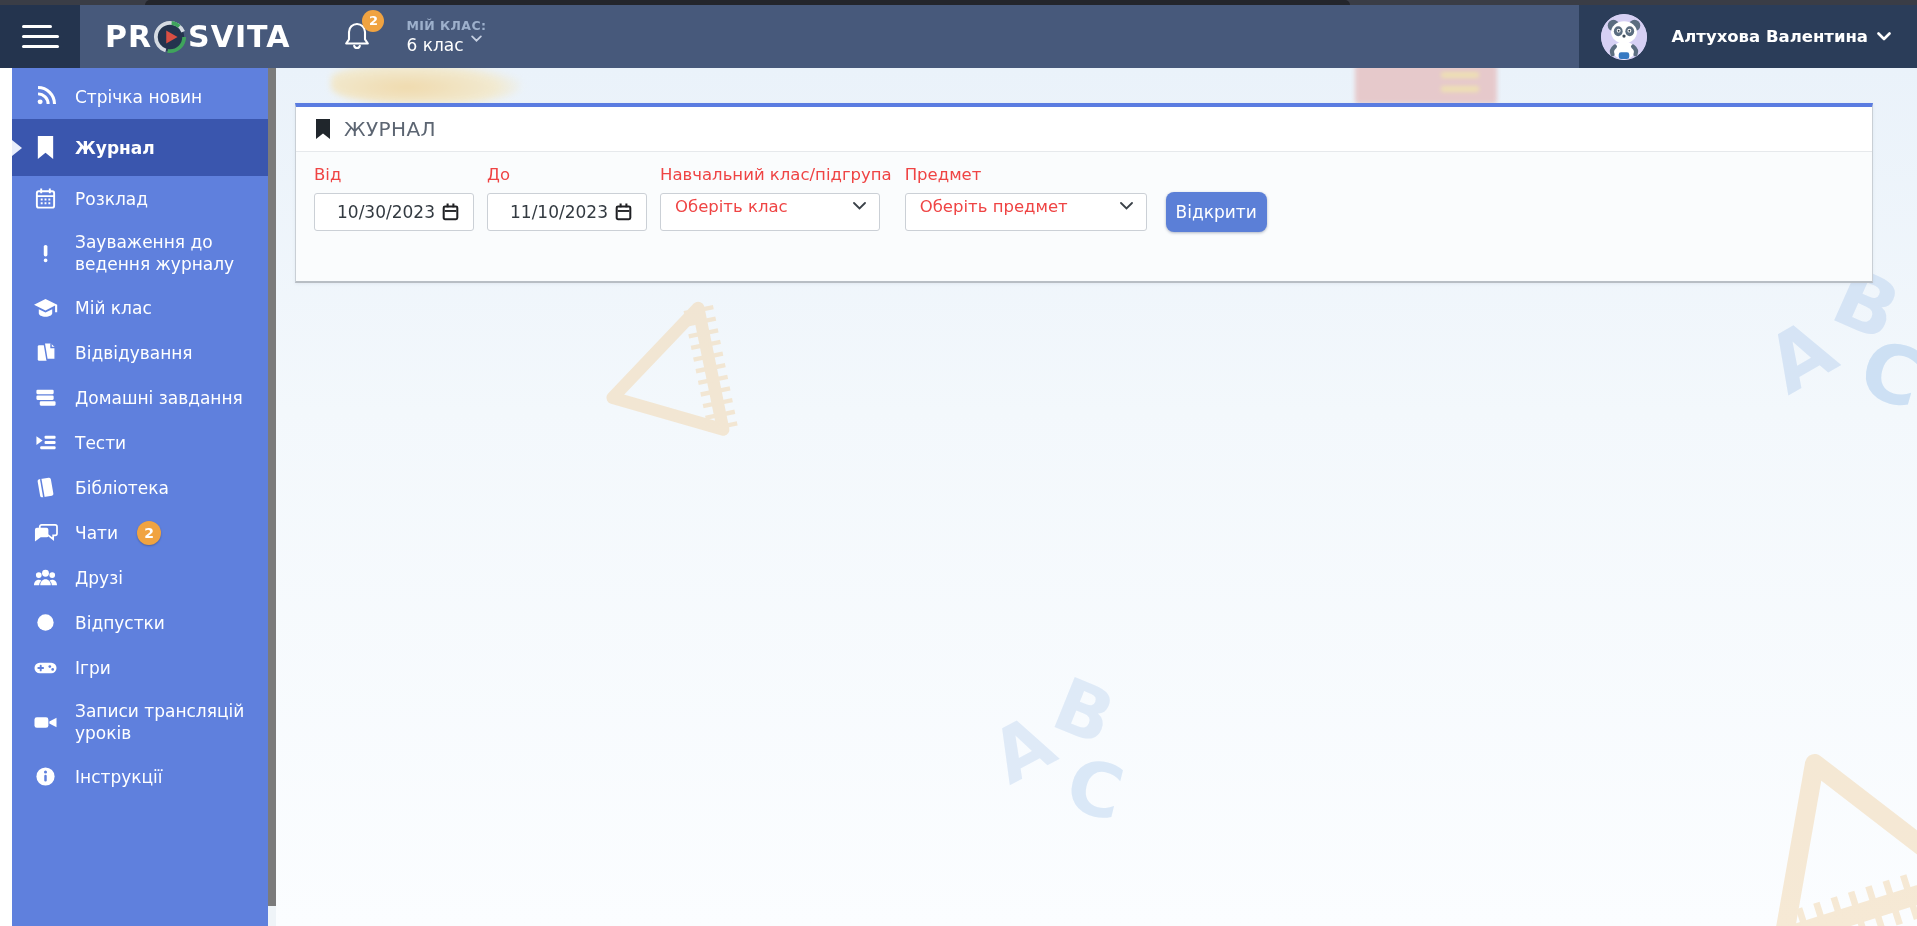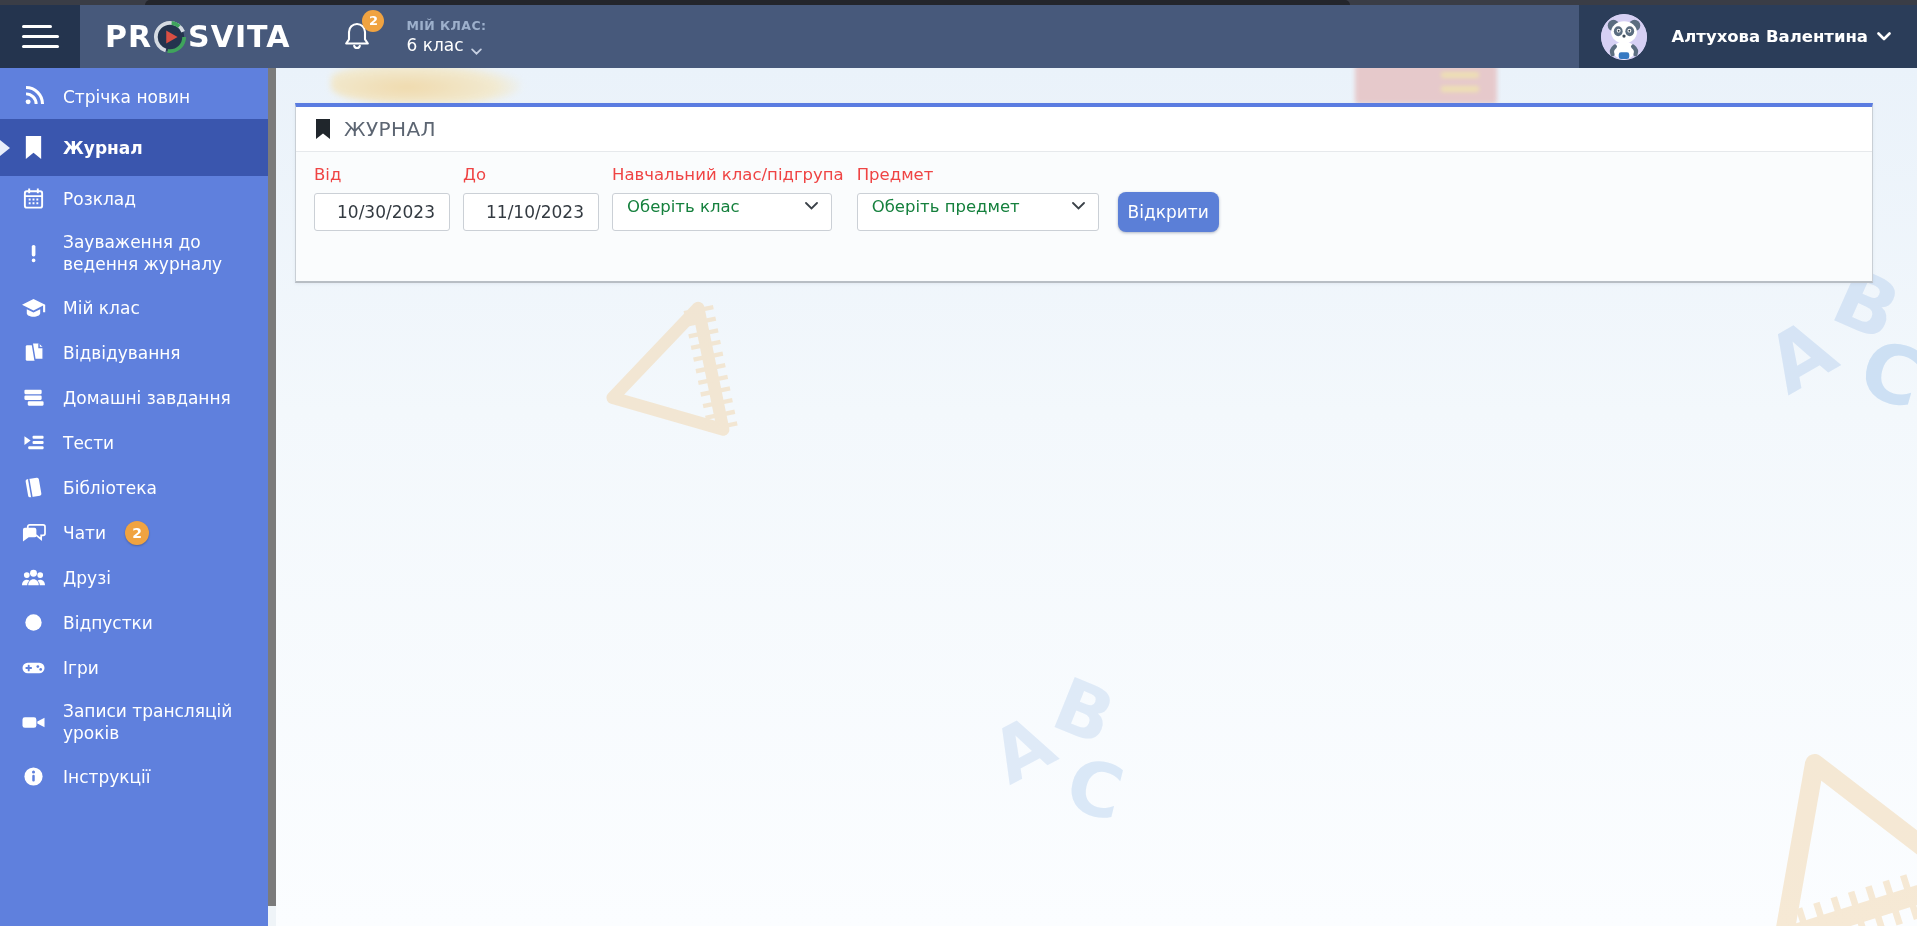--- a/index.html
+++ b/index.html
@@ -22,26 +22,26 @@
   .burger .lines{width:37px;display:flex;flex-direction:column;gap:7px;}
   .burger .lines i{display:block;height:3px;background:#fff;border-radius:2px;}
   .burger .lines i:first-child{width:30px;}
   .brand{display:flex;align-items:center;margin-left:25px;color:#fff;font-weight:bold;font-size:30px;letter-spacing:1px;cursor:pointer;}
   .brand svg{margin:0 1px;display:block;}
   .bell-wrap{position:relative;margin-left:52px;cursor:pointer;}
   .bell-badge{position:absolute;top:-9px;right:-12px;min-width:22px;height:22px;border-radius:50%;background:var(--badge);
     color:#fff;font-size:13px;font-weight:bold;display:flex;align-items:center;justify-content:center;}
   .class-box{margin-left:34px;color:#fff;cursor:pointer;}
   .class-box .lbl{font-size:12.5px;font-weight:bold;color:#9DB0CC;letter-spacing:.4px;}
-  .class-box .val{font-size:17px;margin-top:2px;display:flex;align-items:flex-end;gap:7px;}
+  .class-box .val{font-size:17px;margin-top:2px;display:flex;align-items:flex-start;gap:7px;}
   .user-block{margin-left:auto;height:63px;background:var(--userblock);display:flex;align-items:center;padding:0 26px 0 22px;gap:24px;cursor:pointer;}
   .avatar{width:46px;height:46px;border-radius:50%;overflow:hidden;background:#D6D0F4;flex:0 0 auto;}
   .user-name{color:#fff;font-weight:bold;font-size:16.5px;display:flex;align-items:center;gap:9px;}
   
-  .sidebar{position:absolute;left:0;top:68px;width:268px;height:858px;background:var(--side);padding-top:6px;box-sizing:border-box;}
+  .sidebar{position:absolute;left:12px;top:68px;width:268px;height:858px;background:var(--side);padding-top:6px;box-sizing:border-box;}
   .side-item{position:relative;display:flex;align-items:center;gap:17px;padding:10px 16px 10px 21px;color:#fff;font-size:17px;line-height:22px;cursor:pointer;}
   .side-item .ic{width:25px;height:25px;flex:0 0 auto;display:flex;align-items:center;justify-content:center;}
   .side-item.active{background:var(--side-active);font-weight:bold;padding-top:16px;padding-bottom:16px;}
   .side-item.active::before{content:"";position:absolute;left:0;top:50%;transform:translateY(-50%);
     border-top:8px solid transparent;border-bottom:8px solid transparent;border-left:10px solid #E9EEFB;}
   .side-badge{min-width:24px;height:24px;border-radius:50%;background:var(--badge);color:#fff;font-size:14px;font-weight:bold;
     display:flex;align-items:center;justify-content:center;margin-left:2px;box-shadow:0 1px 2px rgba(0,0,0,.25);}
   
   .side-scroll{position:absolute;left:268px;top:68px;width:8px;height:858px;background:#EFF4F8;}
   .side-scroll .thumb{position:absolute;left:0;top:0;width:8px;height:838px;background:#7B7B7B;}
@@ -70,22 +70,22 @@
   .card{position:absolute;left:19px;top:35px;width:1578px;z-index:2;background:#fff;
     border:1px solid #C9CFD5;border-bottom:2px solid #B8BEC4;border-top:4px solid var(--card-top);
     box-shadow:0 1px 3px rgba(60,80,120,.08);box-sizing:border-box;}
   .card-head{display:flex;align-items:center;gap:13px;height:44px;padding:0 19px;background:#fff;}
   .card-title{font-size:20px;color:#5C6572;letter-spacing:.4px;}
   .card-body{border-top:1px solid #E6E9EC;background:#FAFCFD;padding:13px 18px 49px 18px;display:flex;align-items:flex-start;gap:13px;}
   .field{display:flex;flex-direction:column;}
   .field .flabel{font-size:16.5px;color:#ef4444;margin-bottom:9px;}
   .tinput{height:38px;background:#fff;border:1px solid #CBD0D6;border-radius:3px;display:flex;align-items:center;
     box-sizing:border-box;font-size:17px;color:#333A41;cursor:pointer;}
-  .date-input{width:136px;padding:0 14px 0 22px;justify-content:space-between;}
-  .select{padding:0 13px 12px 14px;justify-content:space-between;color:#15803d;font-size:16.5px;}
+  .date-input{width:160px;padding:0 14px 0 22px;justify-content:space-between;}
+  .select{padding:0 13px 12px 14px;justify-content:space-between;color:#ef4444;font-size:16.5px;}
   .sel-class{width:220px;} .sel-subject{width:242px;}
   .open-btn{margin-left:6px;margin-top:27px;width:101px;height:40px;border:none;border-radius:8px;background:var(--accent);
     color:#ffffff;font-size:17px;font-family:inherit;cursor:pointer;box-shadow:0 1px 3px rgba(30,50,90,.35);}
 </style>
 </head>
 <body>
 
 <div class="tab-sliver">
     <div class="tab"></div>
   </div>

